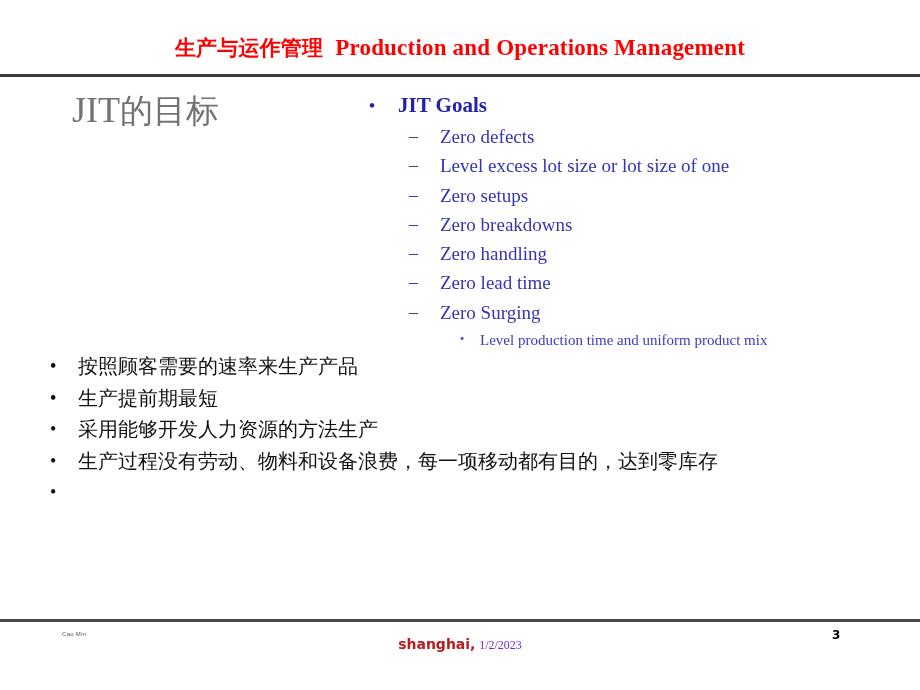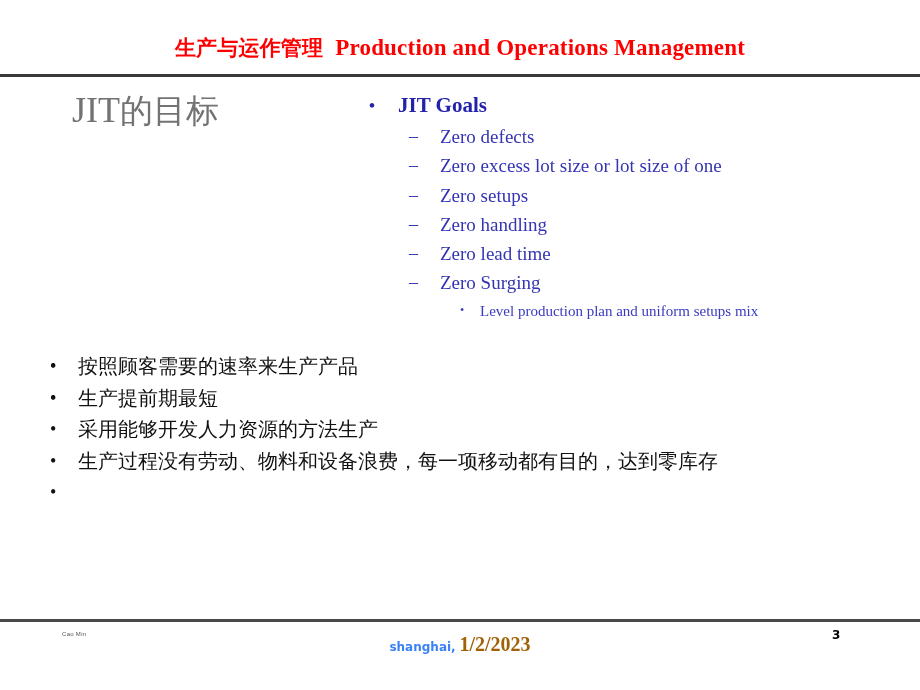--- a/index.html
+++ b/index.html
@@ -170,28 +170,27 @@
     top: 634px;
     width: 920px;
     text-align: center;
     font-size: 15px;
     line-height: 20px;
     white-space: nowrap;
   }
   .footer-center .place {
     font-family: "DejaVu Sans", "Liberation Sans", sans-serif;
     font-weight: bold;
+    font-size: 14px;
+    color: #b91c1c;
+  }
+  .footer-center .date {
+    font-family: "Liberation Serif", "DejaVu Serif", serif;
+    color: #6d28d9;
     font-size: 12px;
-    color: #3b82f6;
-  }
-  .footer-center .date {
-    font-family: "Liberation Serif", "DejaVu Serif", serif;
-    color: #a16207;
-    font-size: 20px;
-    font-weight: bold;
   }
   .footer-page {
     position: absolute;
     left: 832px;
     top: 628px;
     font-family: "DejaVu Sans", "Liberation Sans", sans-serif;
     font-weight: bold;
     font-size: 12px;
     color: #000000;
   }
@@ -216,45 +215,46 @@
       <span class="mark">•</span>
       <span>JIT Goals</span>
     </div>
 
     <div class="goal-lvl2">
       <span class="mark">–</span>
       <span>Zero defects</span>
     </div>
     <div class="goal-lvl2">
       <span class="mark">–</span>
-      <span>Zero excess lot size or lot size of one</span>
+      <span>Level excess lot size or lot size of one</span>
     </div>
     <div class="goal-lvl2">
       <span class="mark">–</span>
       <span>Zero setups</span>
     </div>
     <div class="goal-lvl2">
       <span class="mark">–</span>
+      <span>Zero breakdowns</span>
     </div>
     <div class="goal-lvl2">
       <span class="mark">–</span>
       <span>Zero handling</span>
     </div>
     <div class="goal-lvl2">
       <span class="mark">–</span>
       <span>Zero lead time</span>
     </div>
     <div class="goal-lvl2">
       <span class="mark">–</span>
       <span>Zero Surging</span>
     </div>
 
     <div class="goal-lvl3">
       <span class="mark">•</span>
-      <span>Level production plan and uniform setups mix</span>
+      <span>Level production time and uniform product mix</span>
     </div>
 
   </div>
 
   <div class="cn-block">
     <div class="cn-item">
       <span class="mark">•</span>
     </div>
     <div class="cn-item">
       <span class="mark">•</span>

